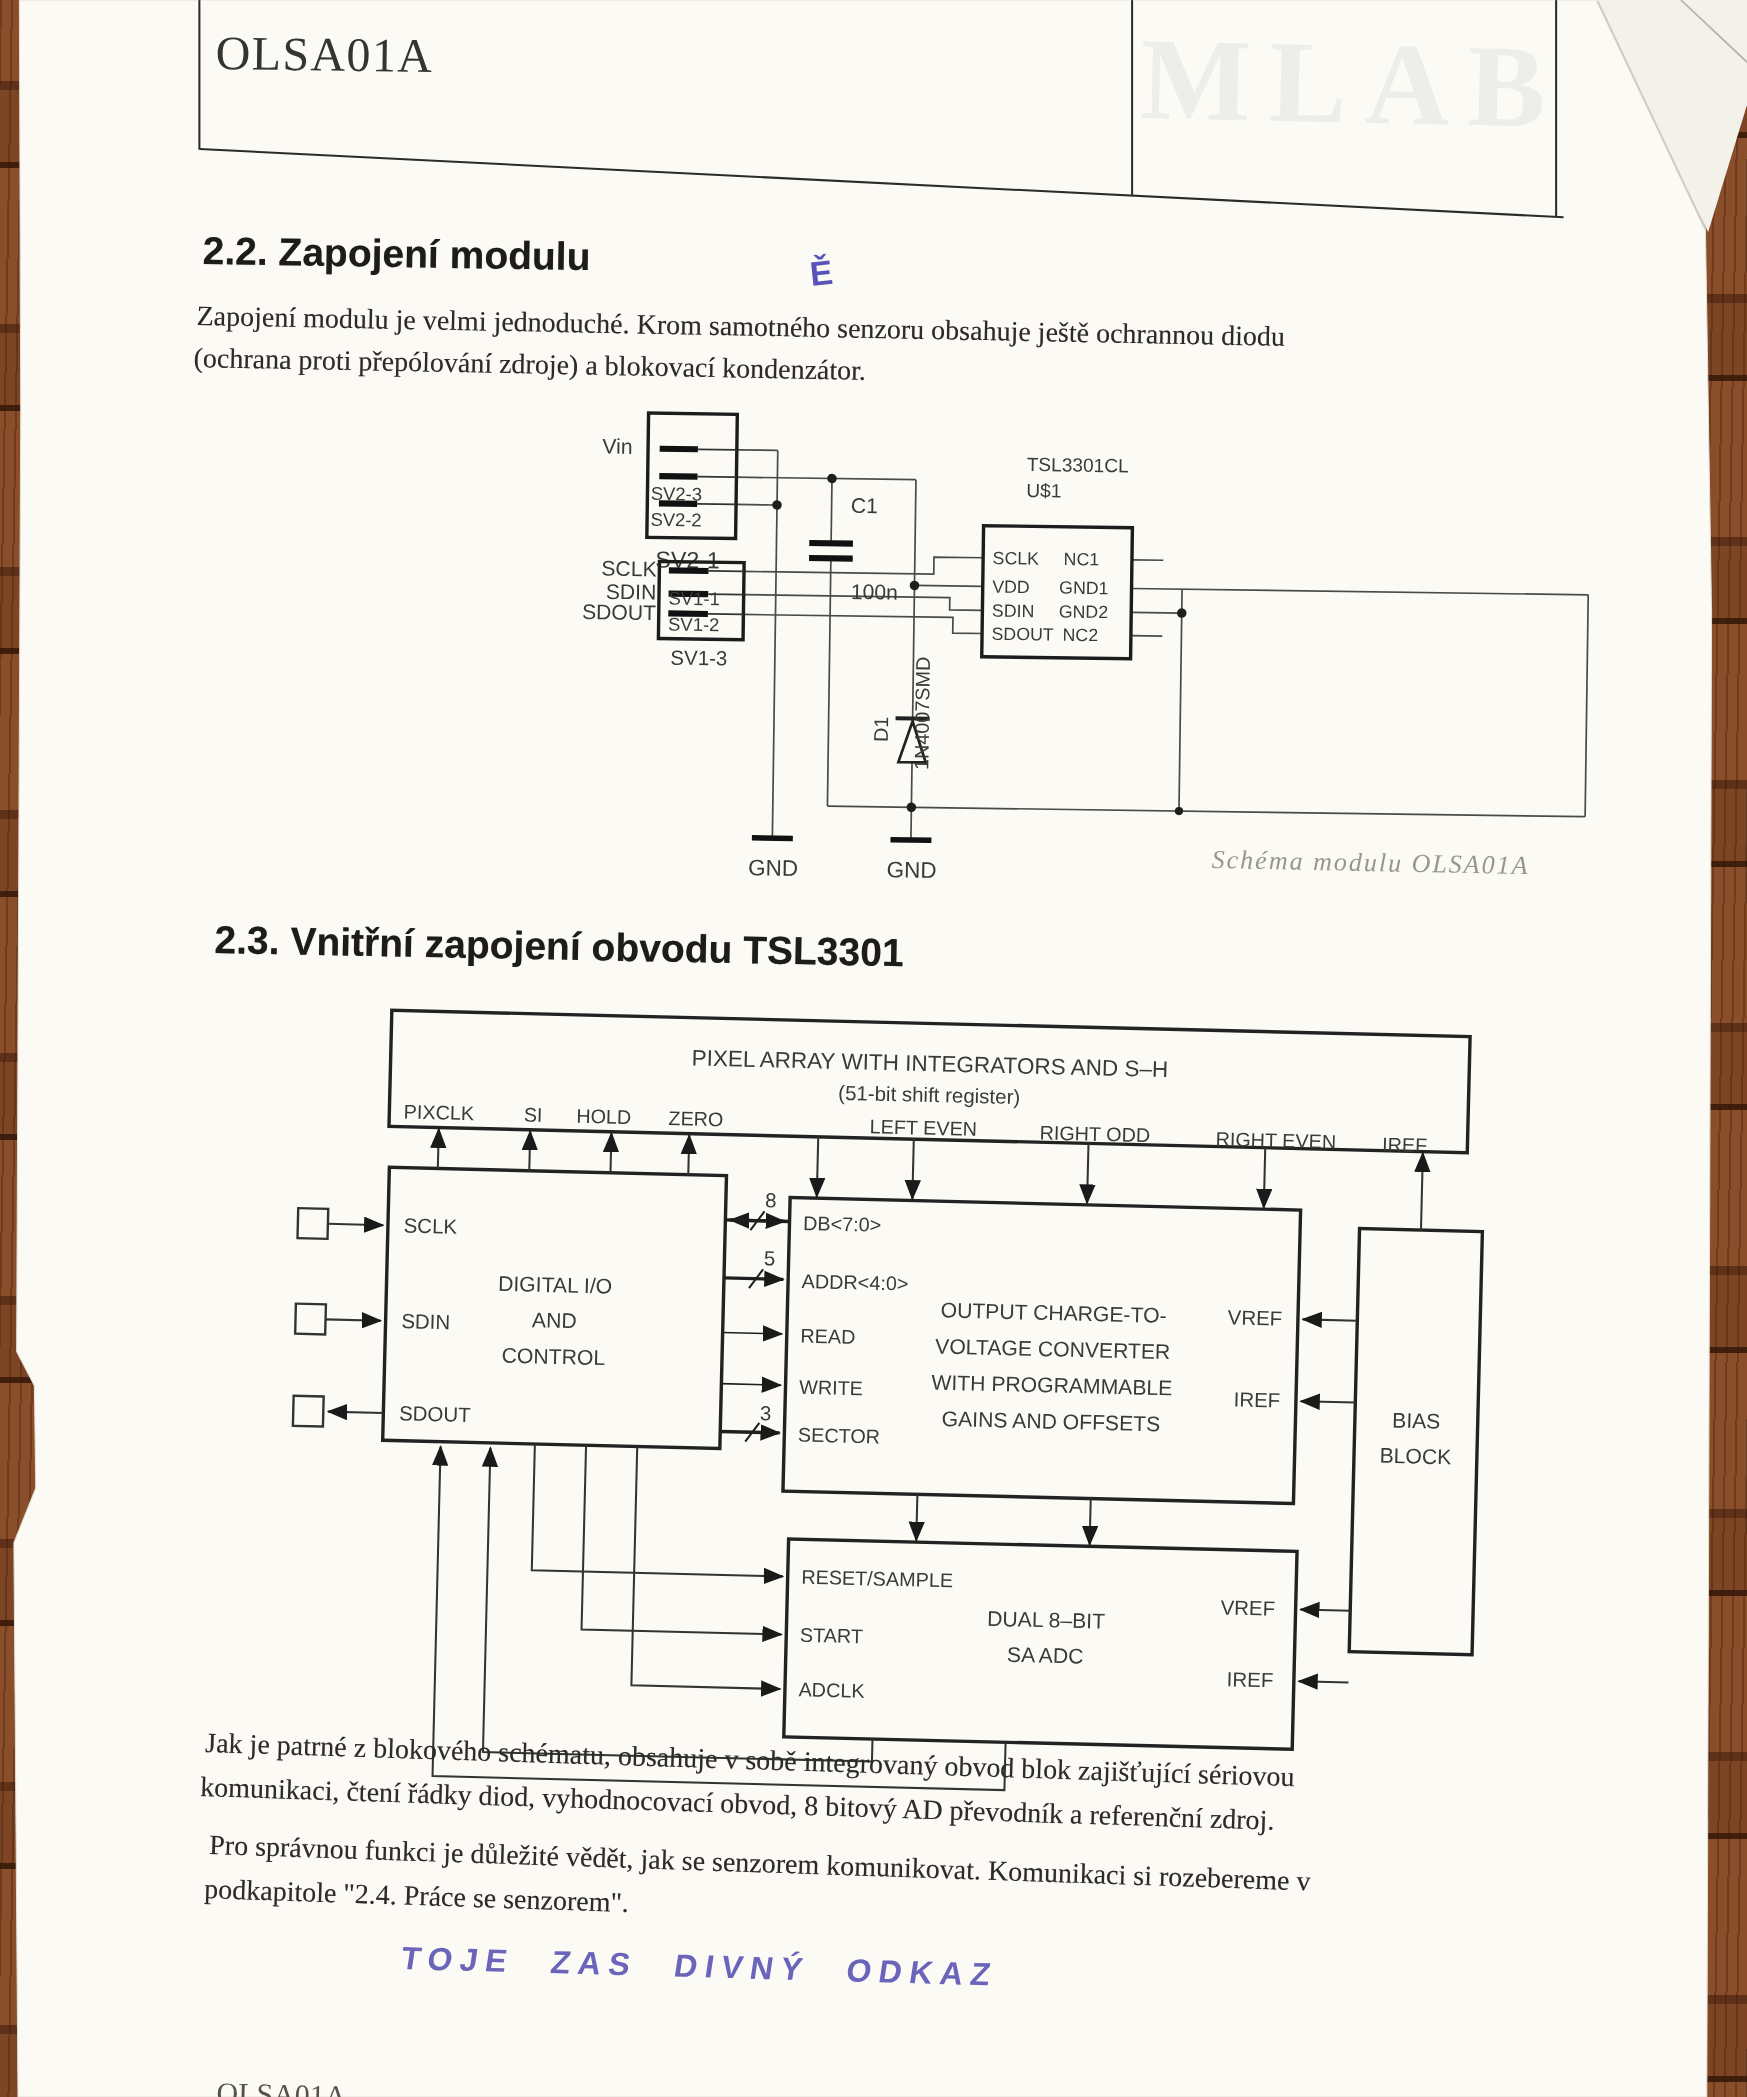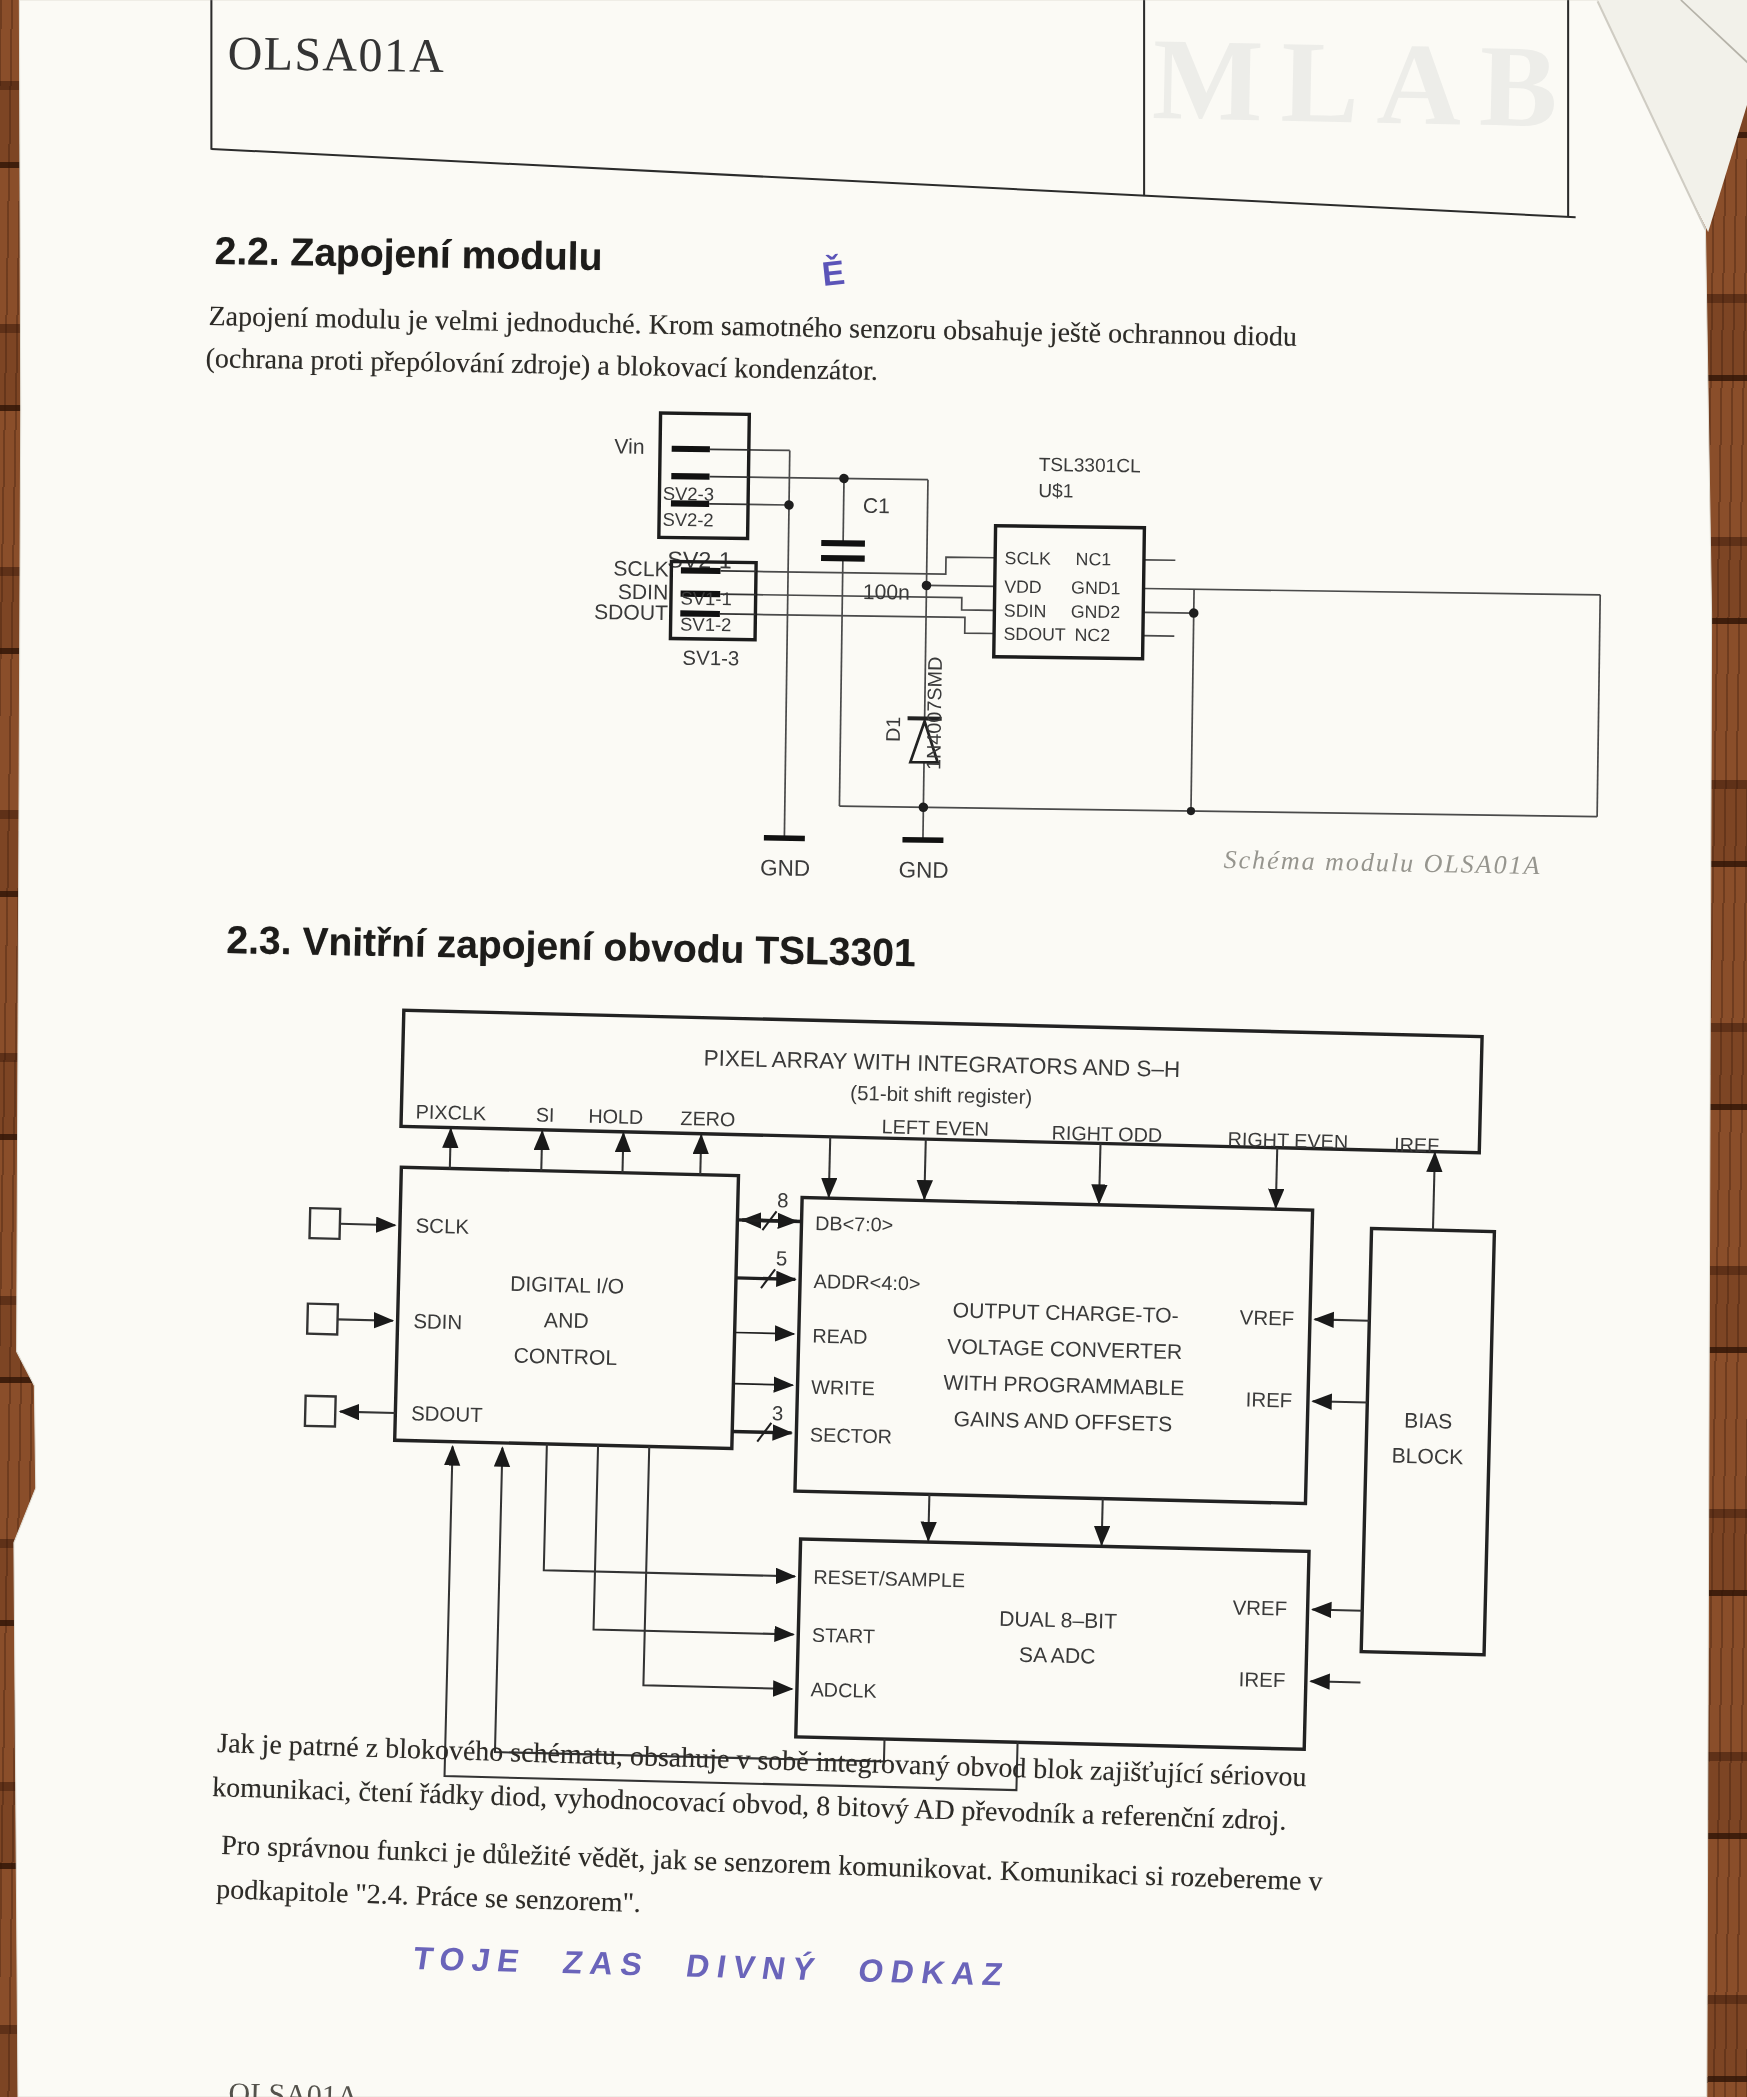--- a/index.html
+++ b/index.html
@@ -6,21 +6,21 @@
   body{
     width:1748px;height:2097px;position:relative;overflow:hidden;
     background:
       repeating-linear-gradient(91deg, rgba(50,20,6,.30) 0 2px, rgba(0,0,0,0) 2px 11px),
       repeating-linear-gradient(179deg, #8a4e2a 0 81px, #5f3118 81px 90px, #7d4524 90px 162px, #3f1e0c 162px 168px, #8a4e2a 168px 243px),
       #7a4423;
     font-family:"Liberation Sans", sans-serif;
   }
   .abs{position:absolute;}
   #page-edges{position:absolute;left:0;top:0;z-index:1;}
-  #content{position:absolute;left:12px;top:0;width:1669px;height:2097px;z-index:2;}
+  #content{position:absolute;left:0;top:0;width:1669px;height:2097px;z-index:2;}
   .serif{font-family:"Liberation Serif", serif;color:#2d2b27;}
   .doc-title{font-family:"Liberation Serif", serif;font-size:48px;color:#343434;letter-spacing:1.4px;
     transform:rotate(0.8deg);transform-origin:left top;}
   .watermark{font-family:"Liberation Serif", serif;font-weight:bold;font-size:117px;
     color:rgba(80,85,105,0.08);letter-spacing:18px;transform:rotate(1.2deg);transform-origin:left top;}
   .h2{font-size:39px;font-weight:bold;color:#1d1c1a;letter-spacing:0px;transform-origin:left top;
       text-shadow:0 0 0.7px rgba(0,0,0,.45);}
   .para{font-size:28px;line-height:41px;white-space:nowrap;transform-origin:left top;
         text-shadow:0 0 0.7px rgba(40,38,34,.4);}
   .caption{font-family:"Liberation Serif", serif;font-style:italic;font-size:26px;color:#96958e;

